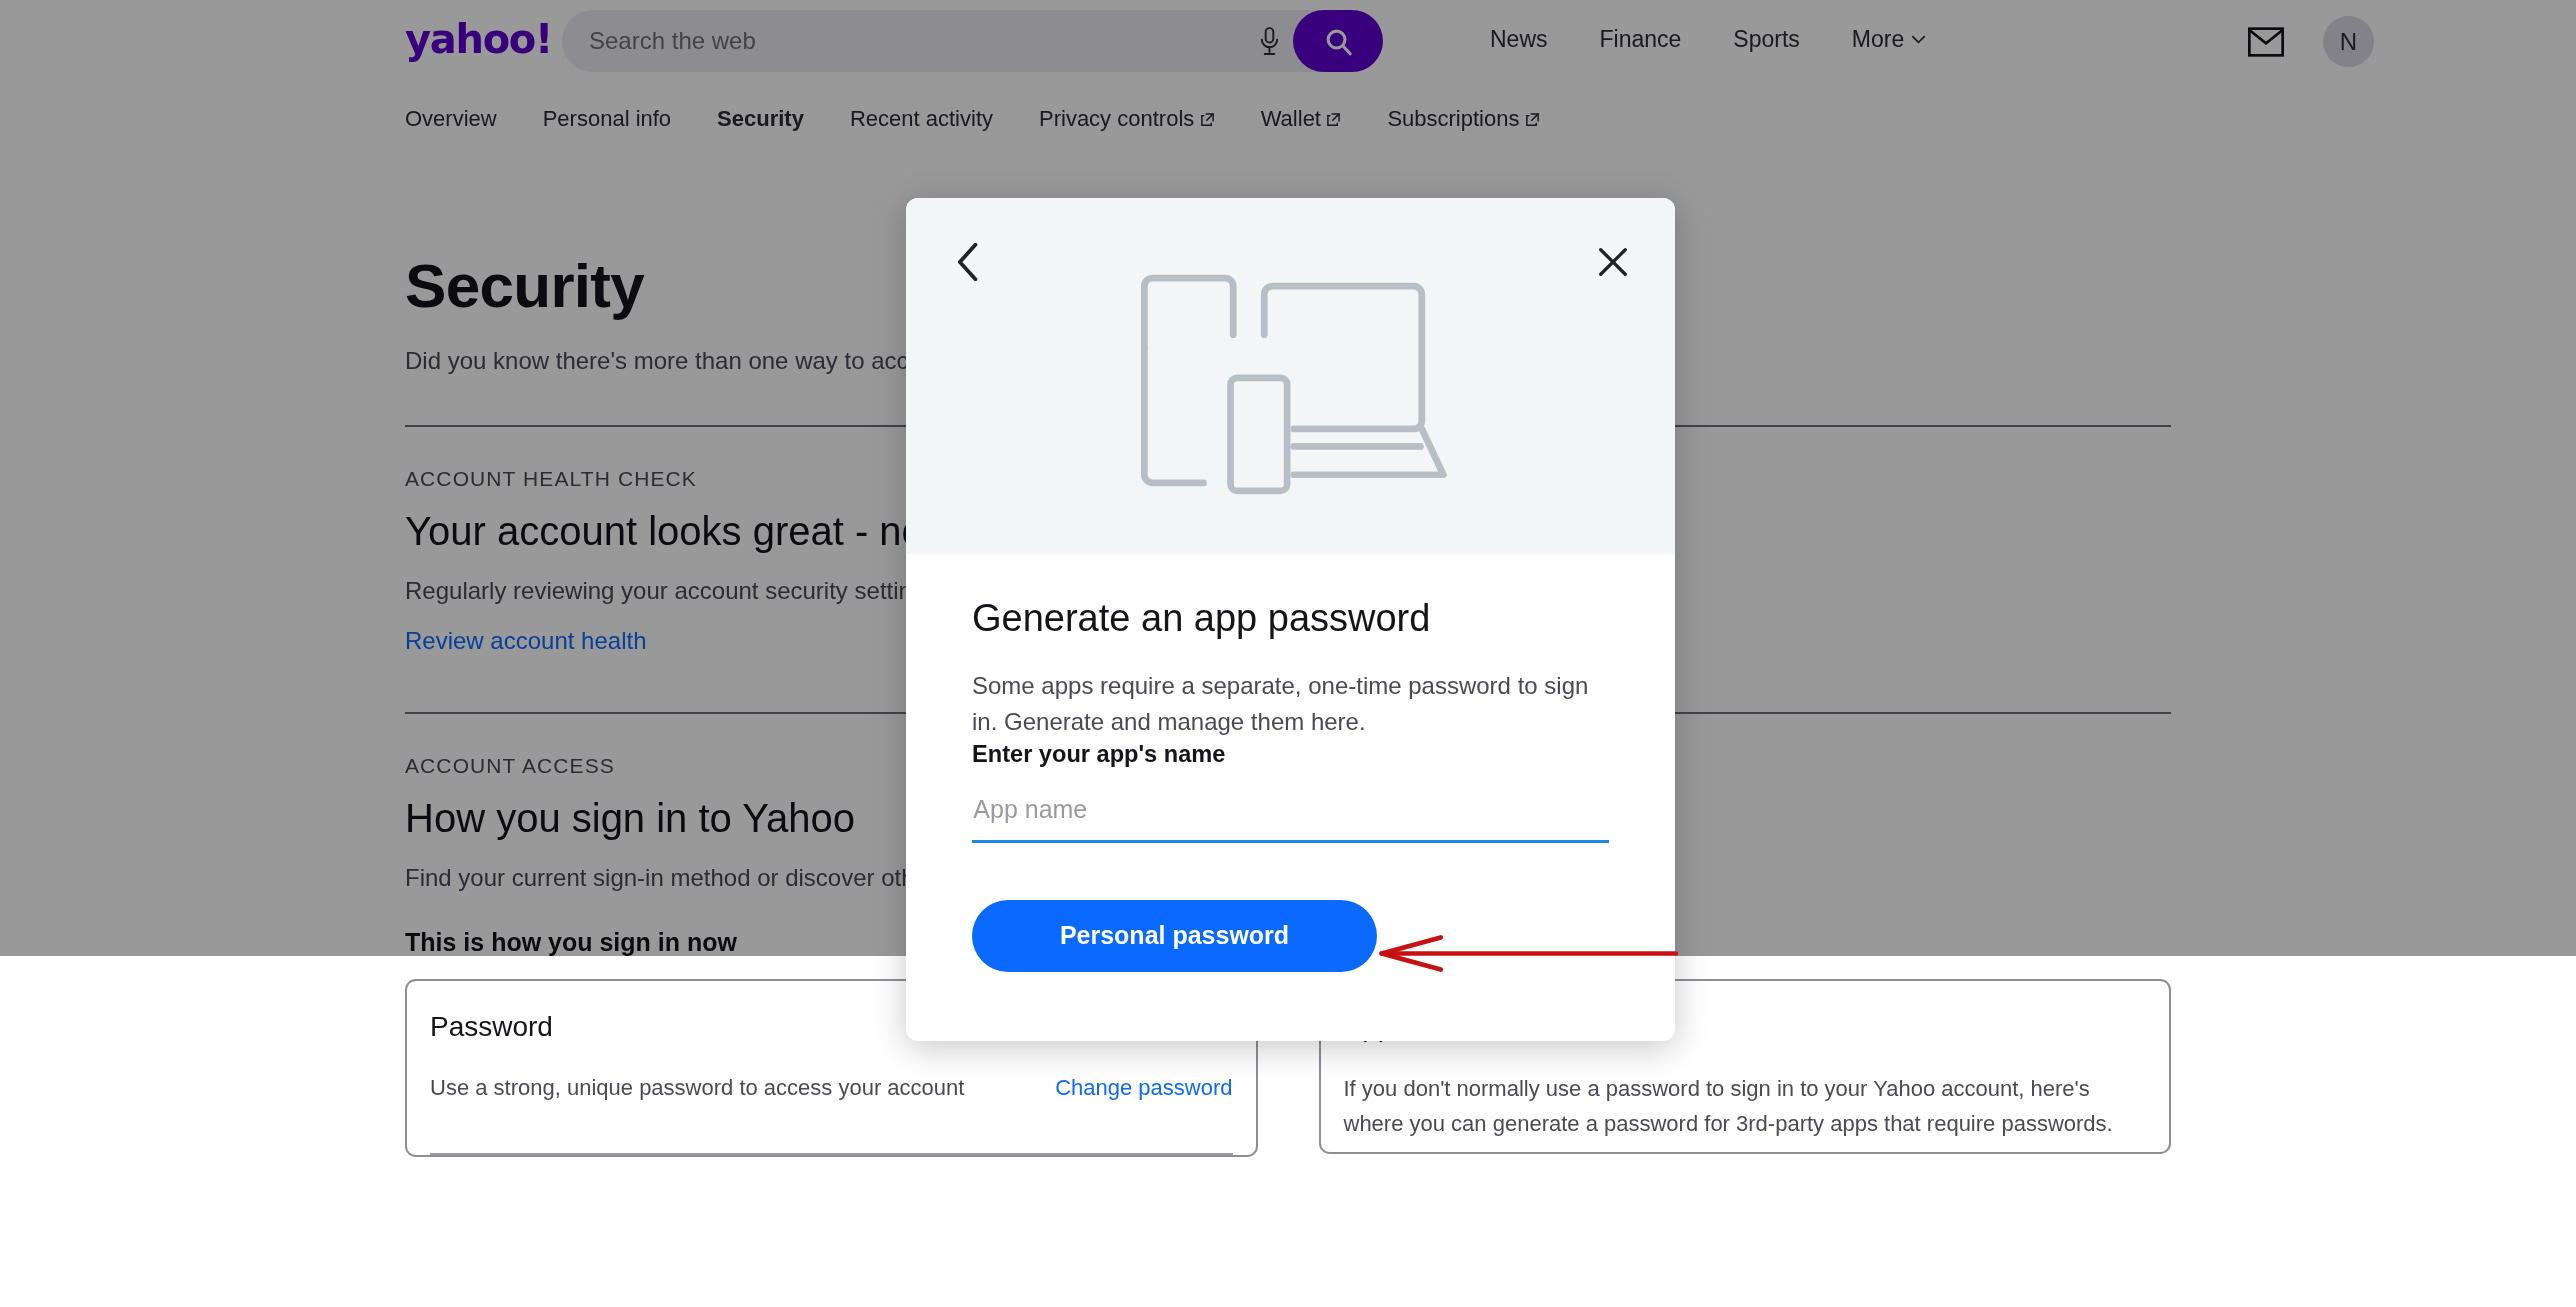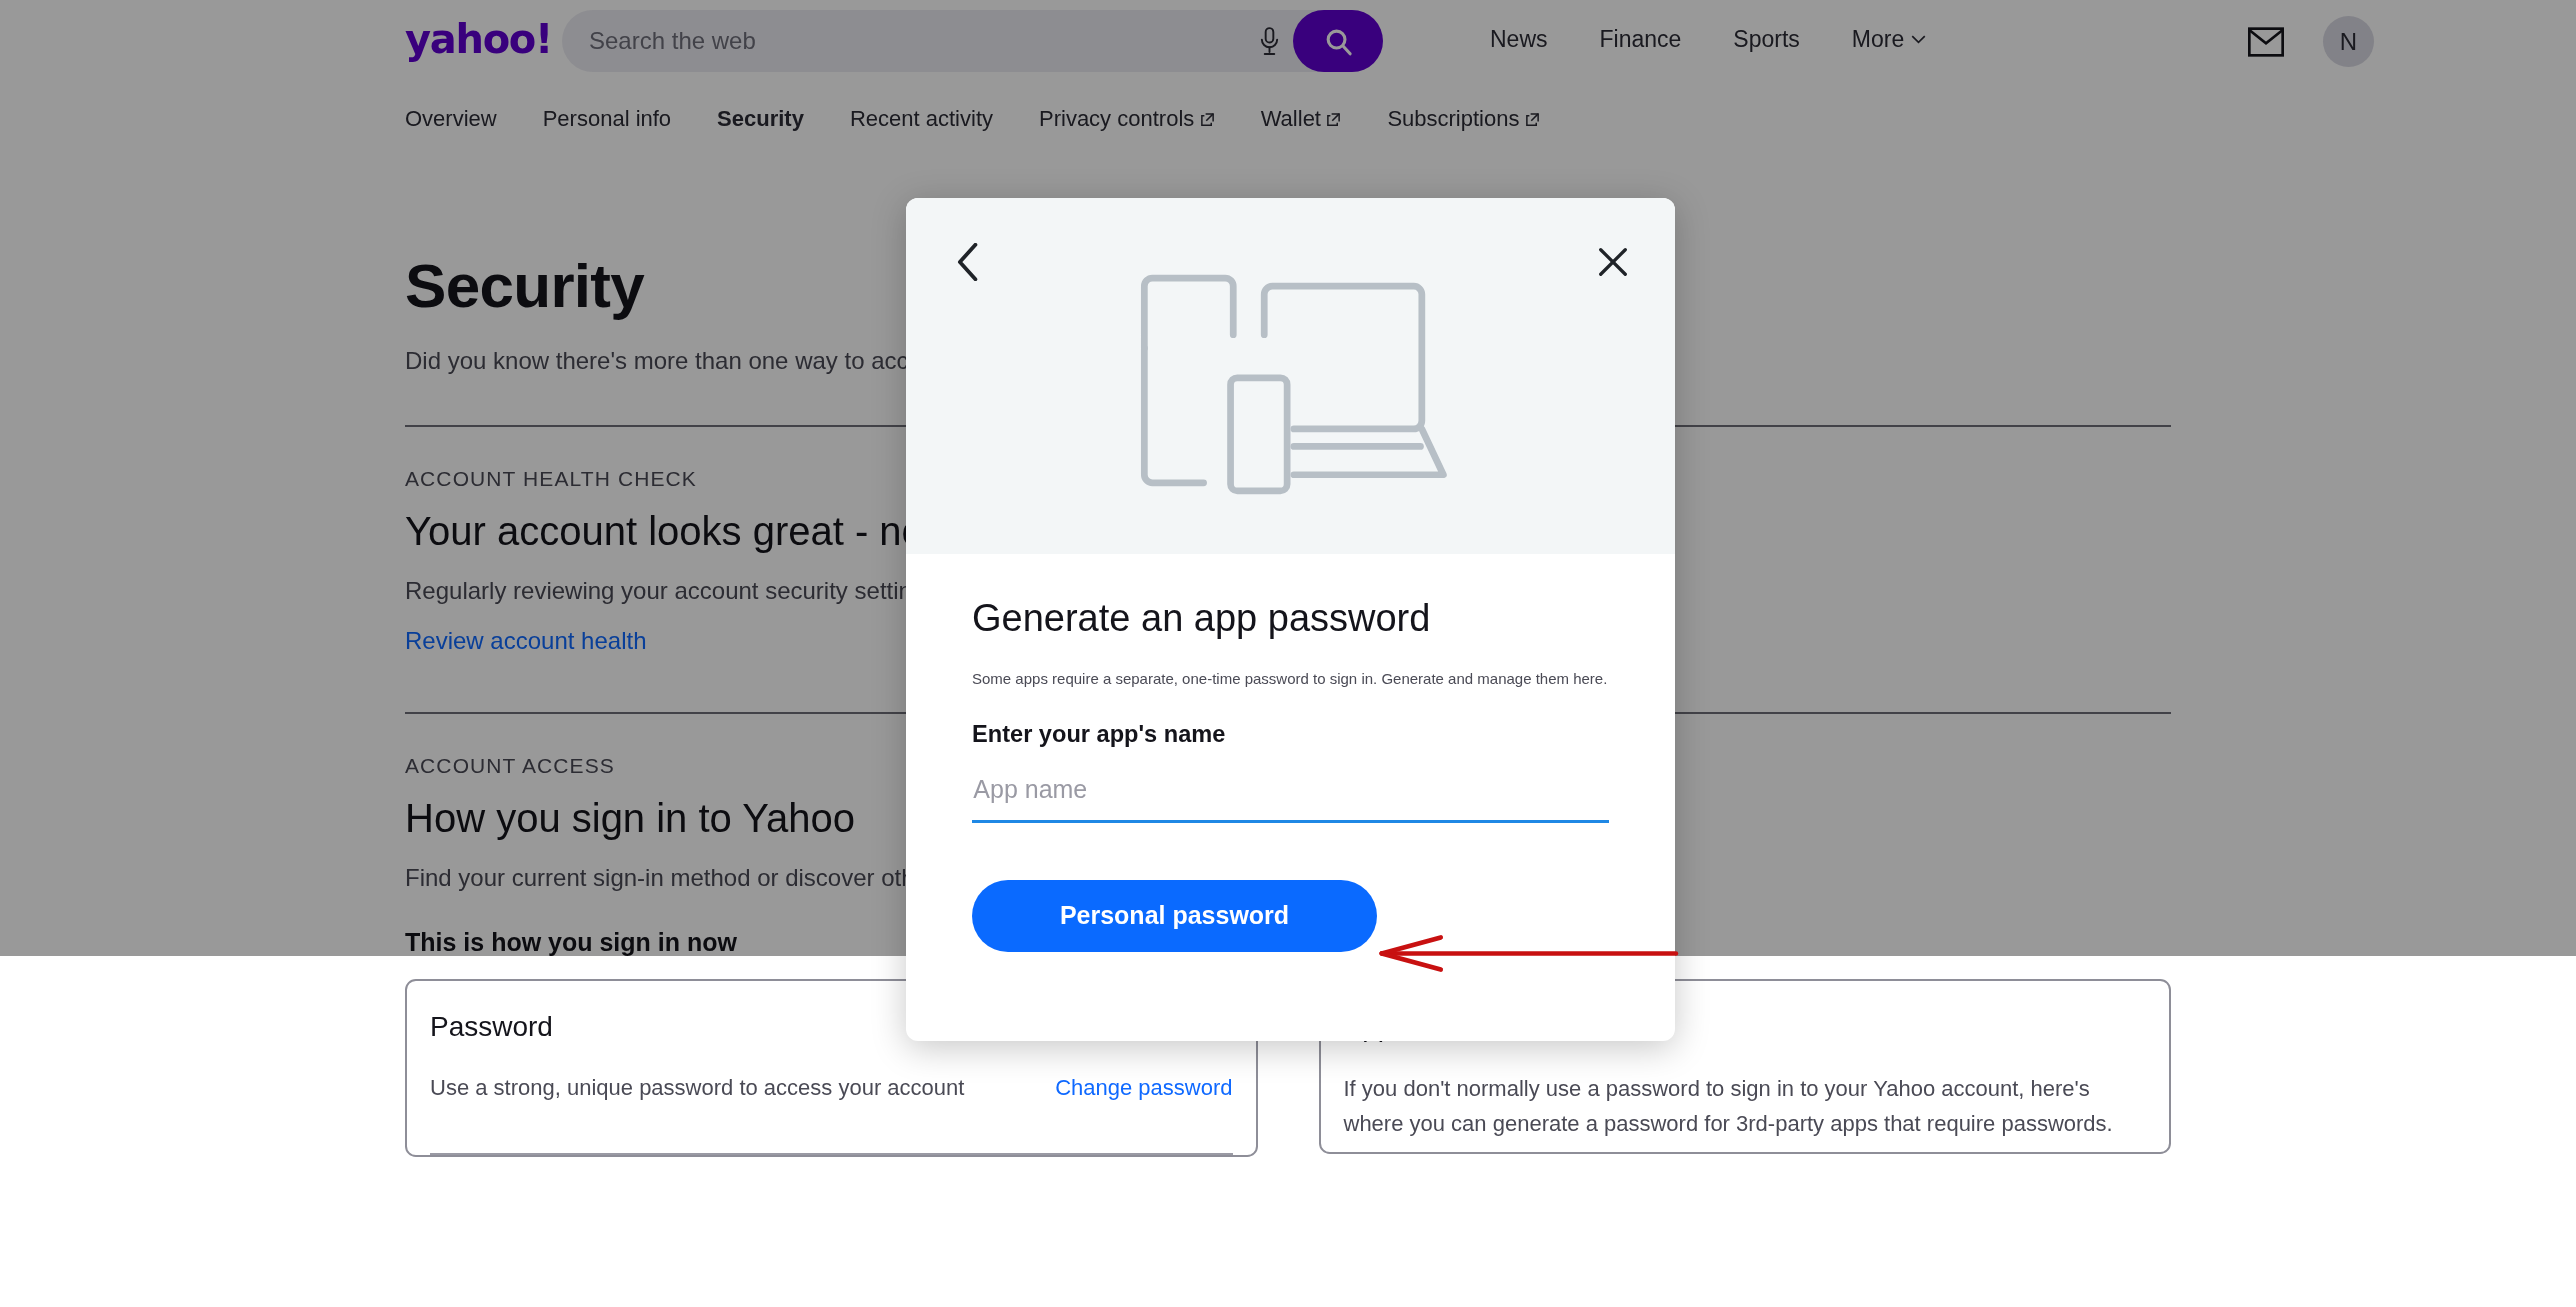--- a/index.html
+++ b/index.html
@@ -146,21 +146,21 @@
     position: absolute; width: 49px; height: 49px;
     border: none; background: none; cursor: pointer;
     display: flex; align-items: center; justify-content: center;
   }
   .modal-body { padding: 0 66px; }
   .modal-title {
     font-size: 38px; font-weight: 400; color: #14141b;
     margin-top: 43px; margin-bottom: 28px;
   }
   .modal-desc {
-    font-size: 15px; color: #4a4a55; line-height: 1.52; margin-bottom: 30px;
+    font-size: 24px; color: #4a4a55; line-height: 1.52; 
   }
   .field-label { font-size: 23.6px; font-weight: 700; color: #14141b; margin-bottom: 27px; }
   .text-field {
     width: 100%; border: none; border-bottom: 3.4px solid #1f88e5;
     outline: none; background: transparent;
     font-size: 25px; color: #14141b; padding: 0 0 16px 1.3px;
     font-family: "Liberation Sans", sans-serif;
   }
   .text-field::placeholder { color: #9a9aa4; }
   .primary-btn {

